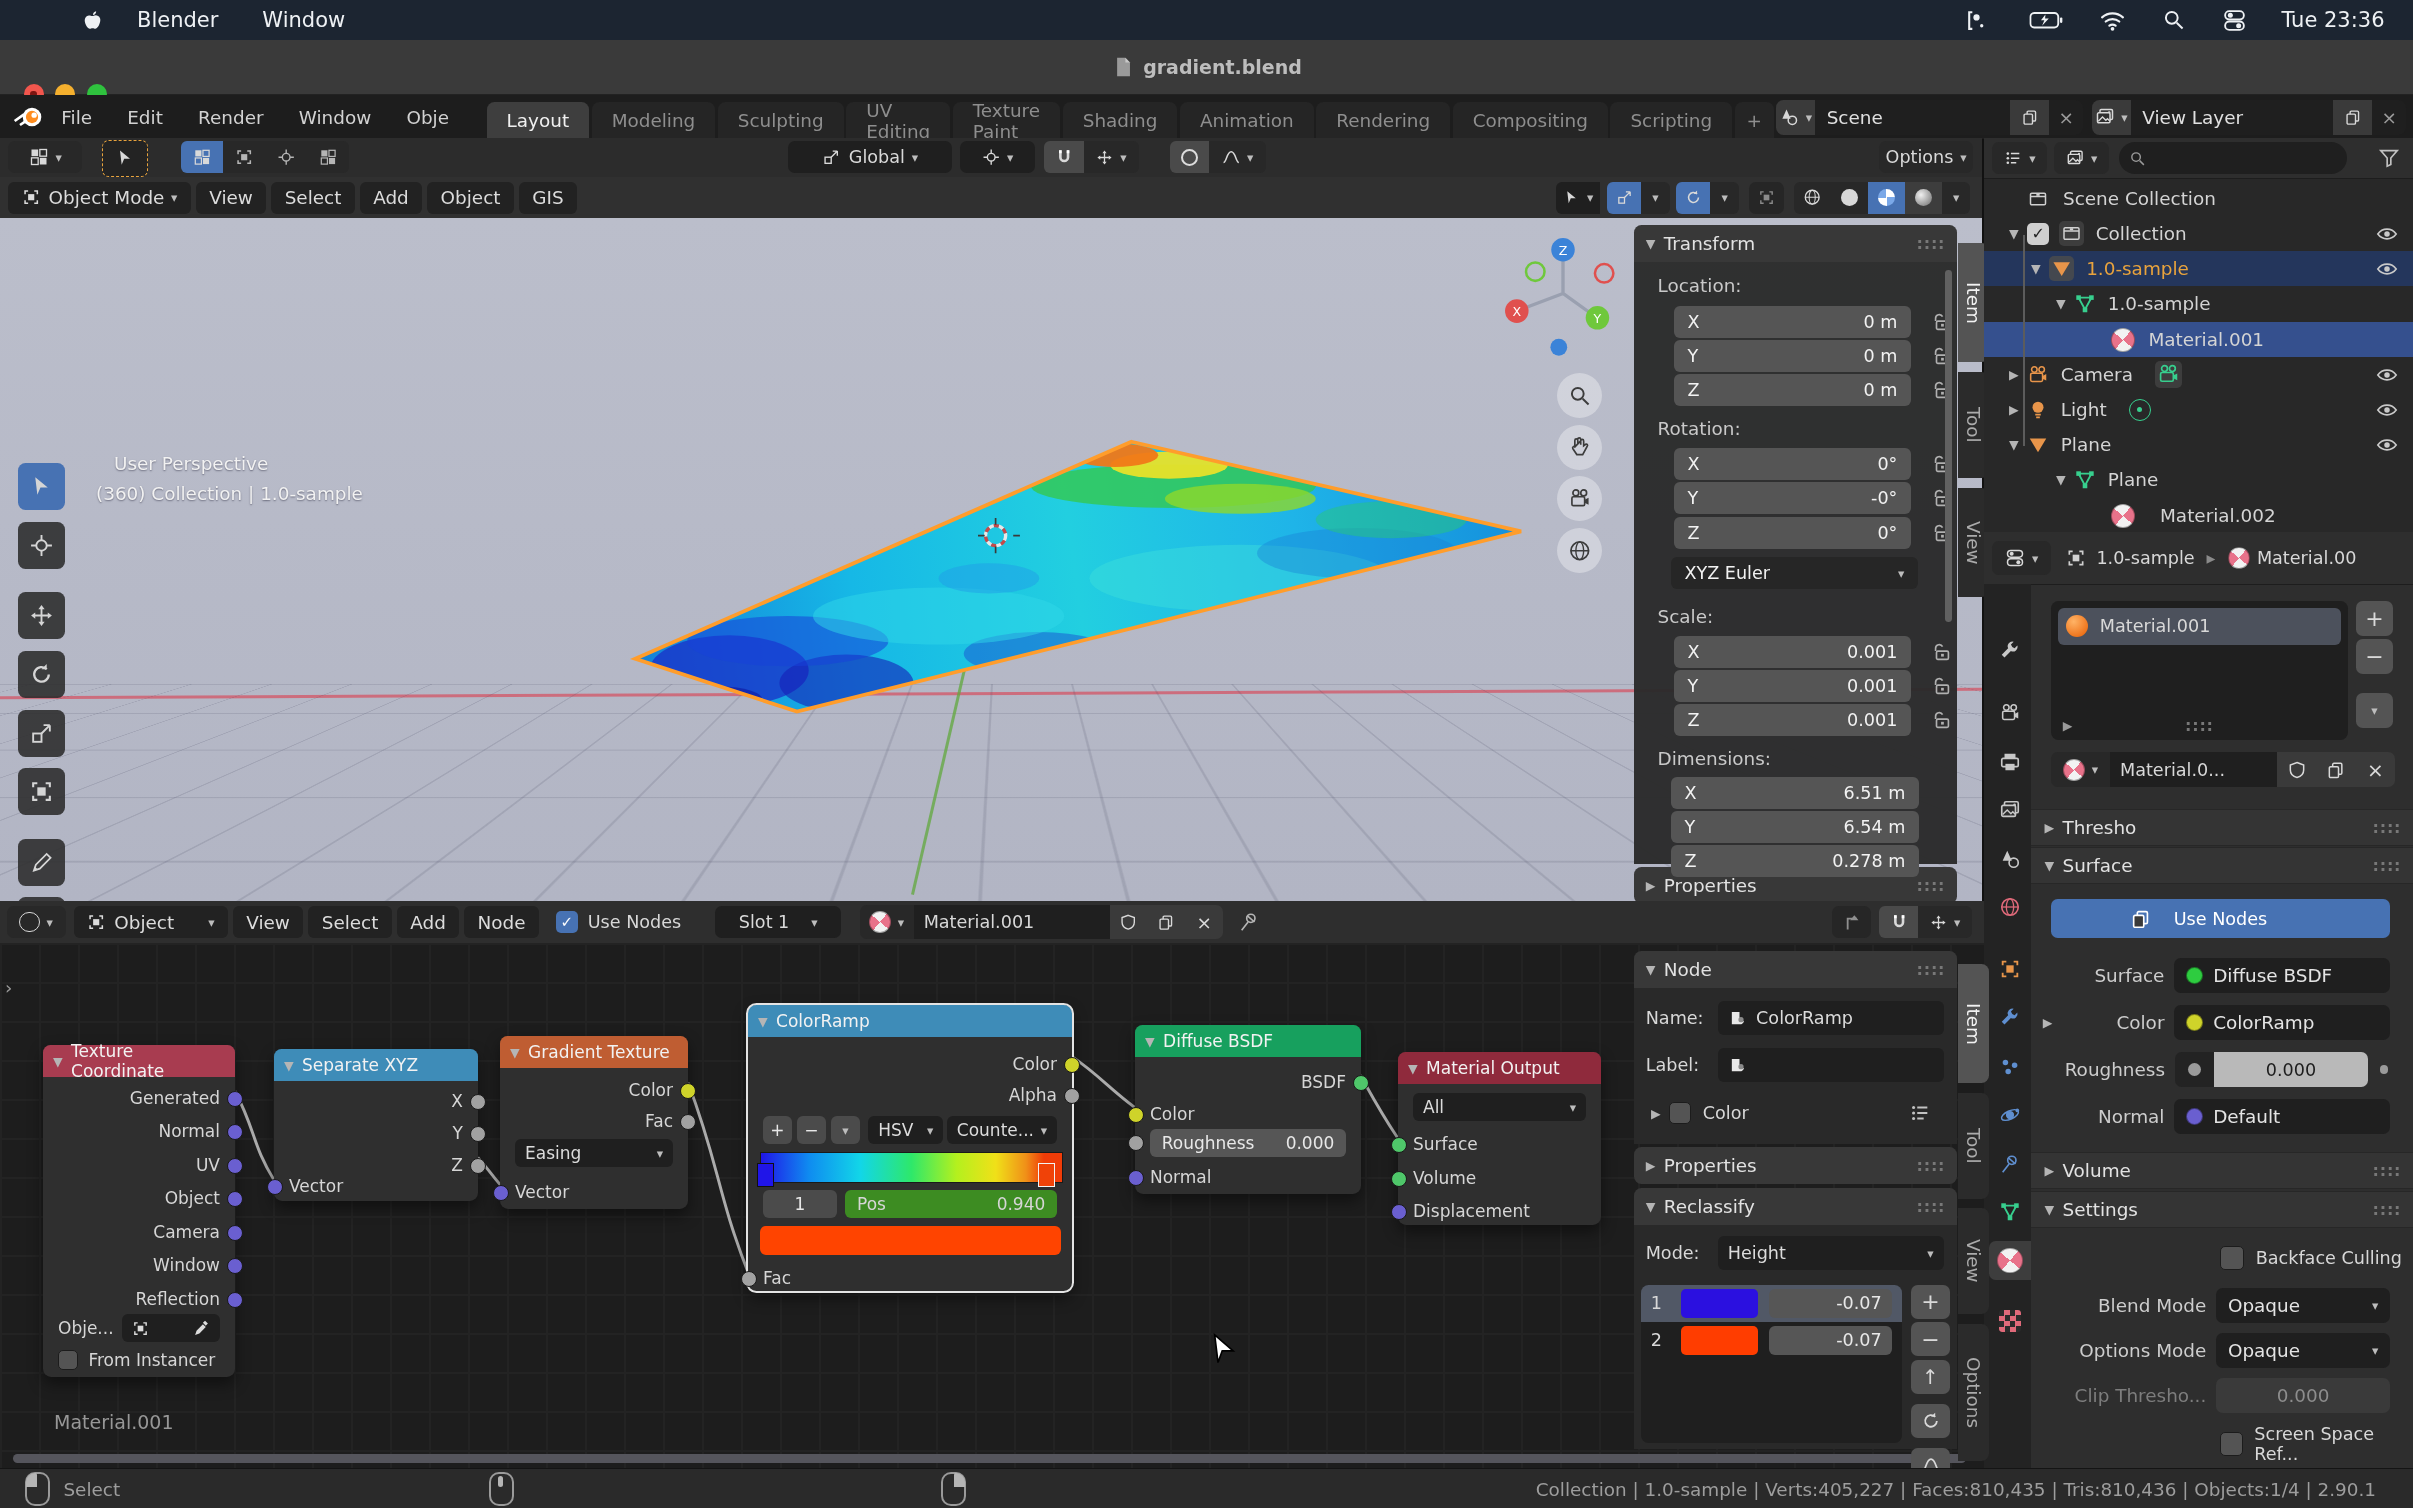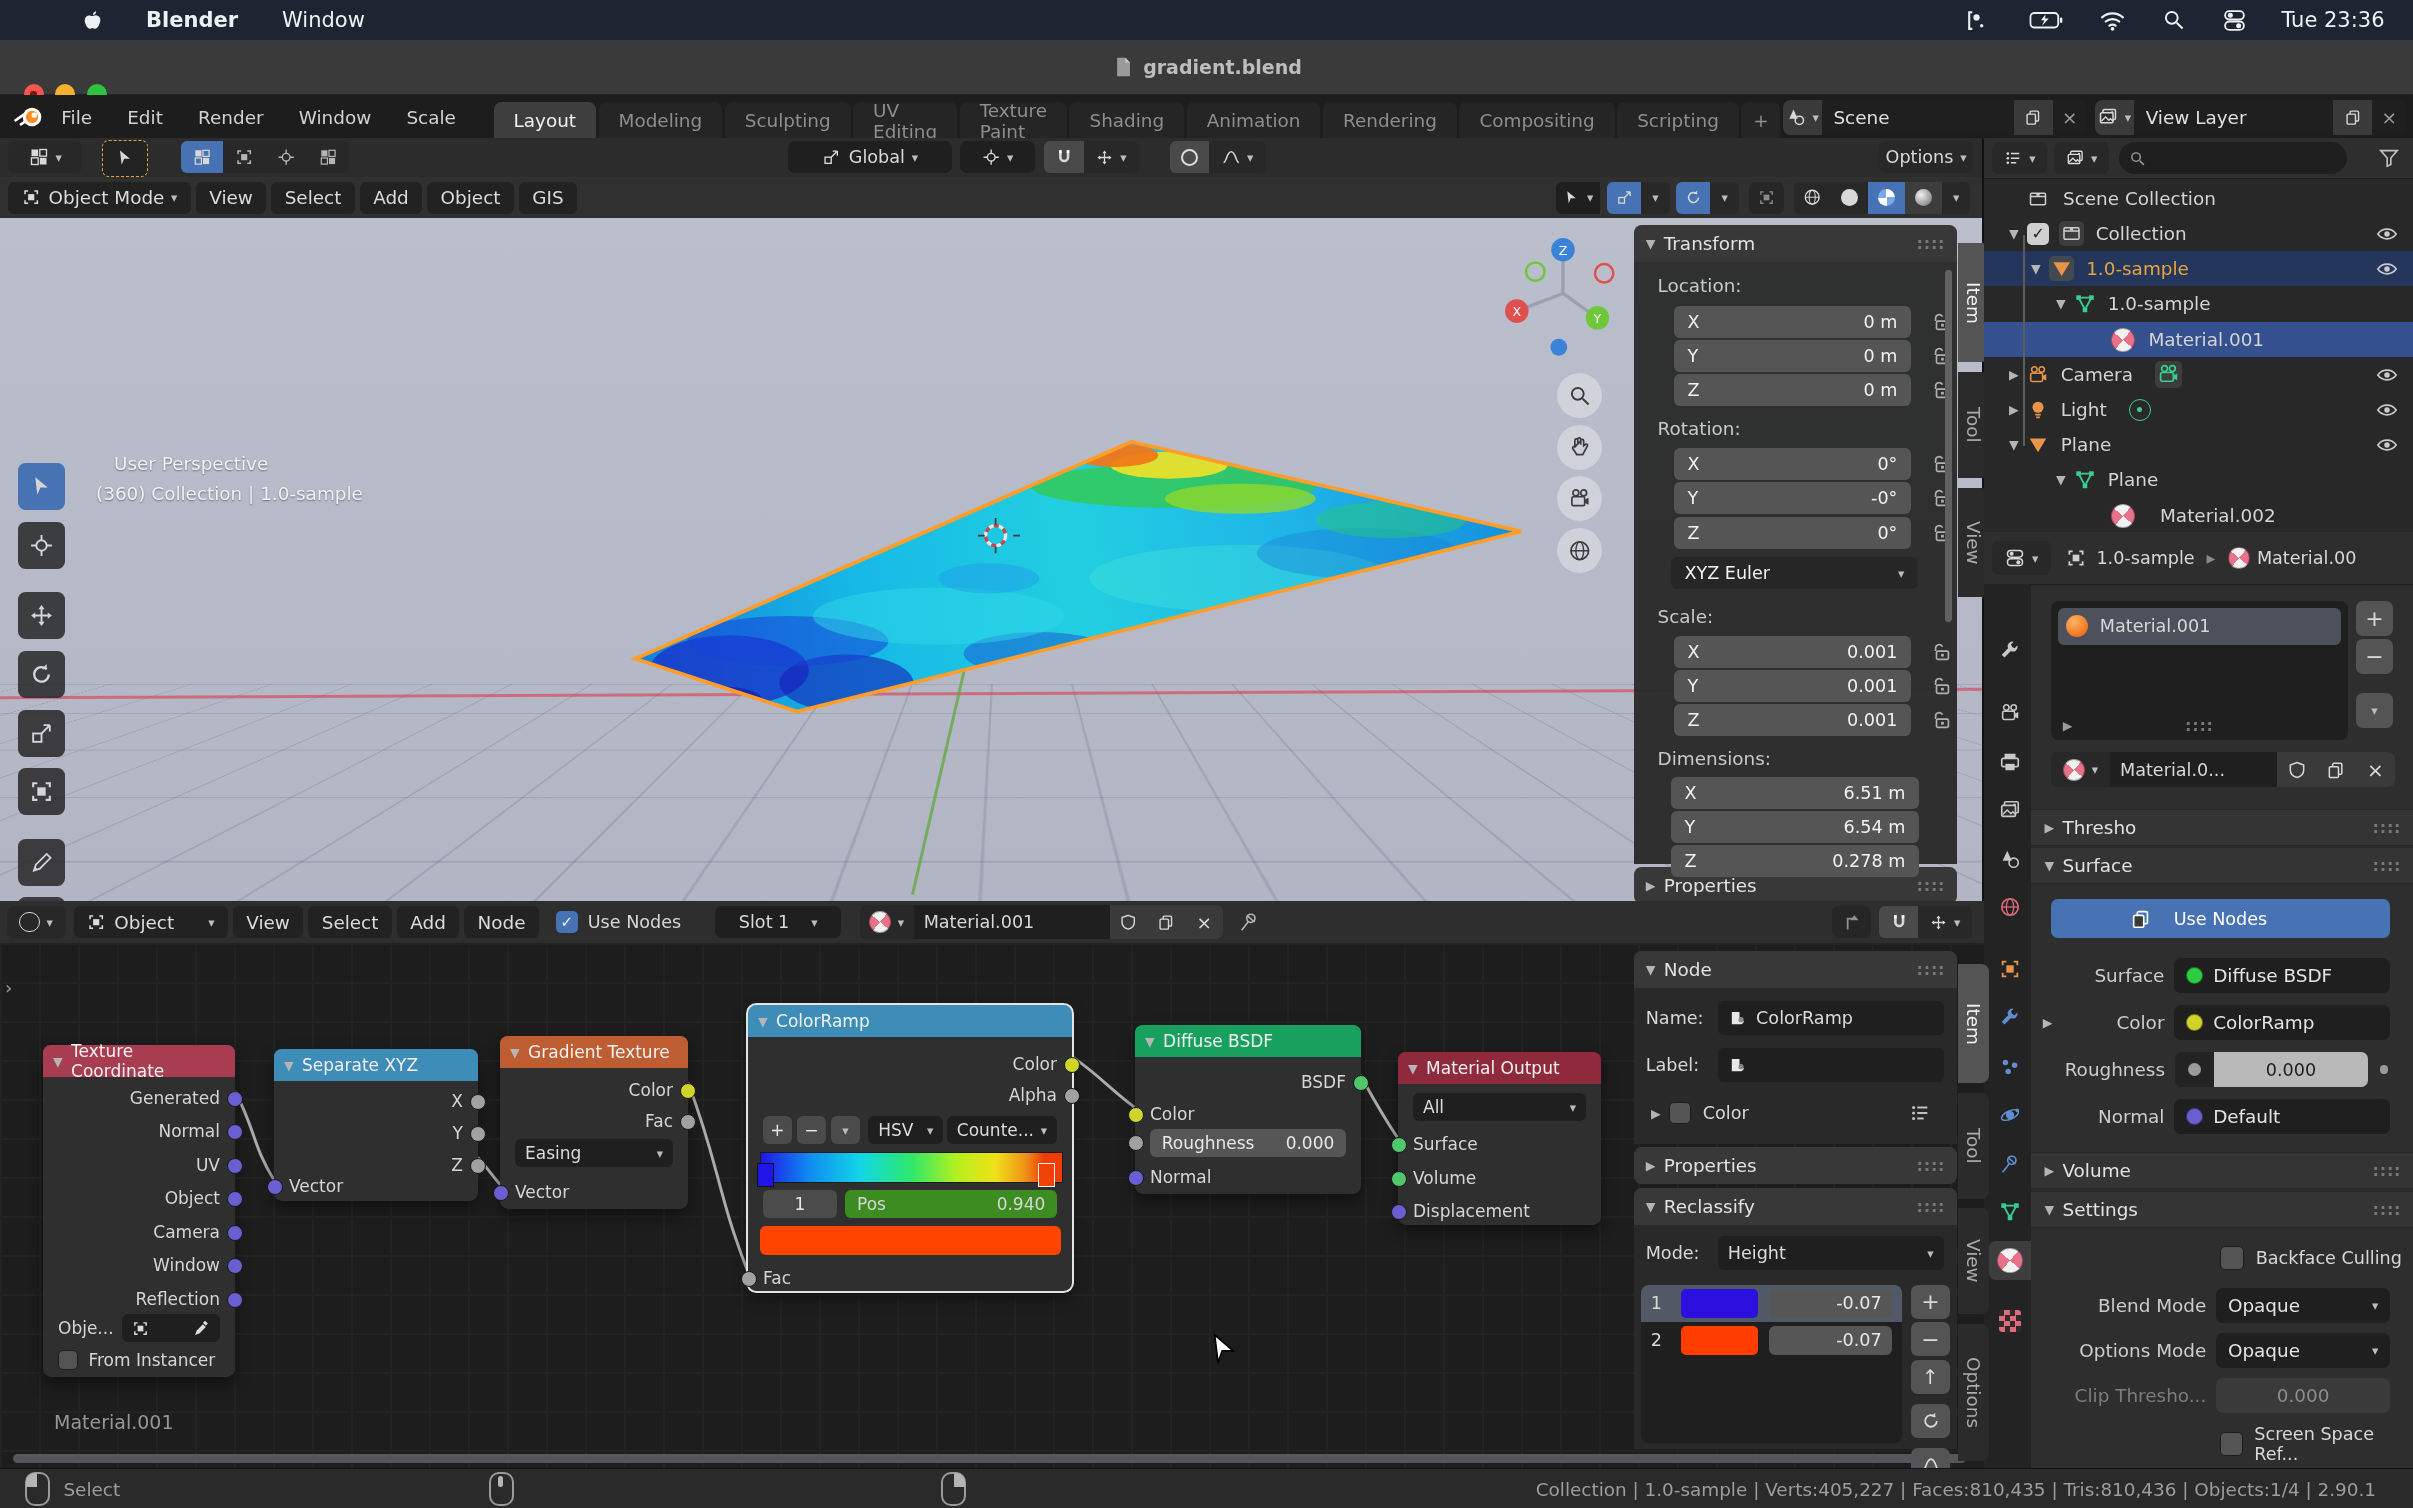--- a/index.html
+++ b/index.html
@@ -273,21 +273,21 @@
       </symbol>
   </defs>
 </svg>
 
 <div id="root">
 
   <div id="menubar" class="s">
     <svg class="ic" width="25" height="25" style="margin-left:80px" viewBox="0 0 30 30">
         <use href="#i-apple"></use>
       </svg>
-    <span style="margin-left:41px;font-weight:bold">Blender</span>
+    <span style="margin-left:32px;font-weight:normal">Blender</span>
     <span style="margin-left:44px">Window</span>
     <div style="flex:1"></div>
     <svg class="ic" width="25" height="25" style="margin-right:40px" viewBox="0 0 30 30">
         <use href="#i-rec"></use>
       </svg>
     <svg class="ic" width="34" height="18.4" style="margin-right:37px" viewBox="0 0 40 22">
         <use href="#i-batt"></use>
       </svg>
     <svg class="ic" width="25" height="25" style="margin-right:37px" viewBox="0 0 30 30">
         <use href="#i-wifi"></use>
@@ -316,21 +316,21 @@
   </div>
 
   <div id="topbar" class="s">
     <svg class="ic" width="32" height="32" style="margin-left:11.7px" viewBox="0 0 38 38">
         <use href="#i-blender"></use>
       </svg>
     <span class="tbmenu">File</span>
     <span class="tbmenu">Edit</span>
     <span class="tbmenu">Render</span>
     <span class="tbmenu">Window</span>
-    <span class="tbmenu">Scale</span>
+    <span class="tbmenu">Obje</span>
     <div class="fx" style="margin-left:20px;align-self:flex-end">
       <span class="wtab on">Layout</span>
       <span class="wtab">Modeling</span>
       <span class="wtab">Sculpting</span>
       <span class="wtab">UV Editing</span>
       <span class="wtab">Texture Paint</span>
       <span class="wtab">Shading</span>
       <span class="wtab">Animation</span>
       <span class="wtab">Rendering</span>
       <span class="wtab">Compositing</span>

